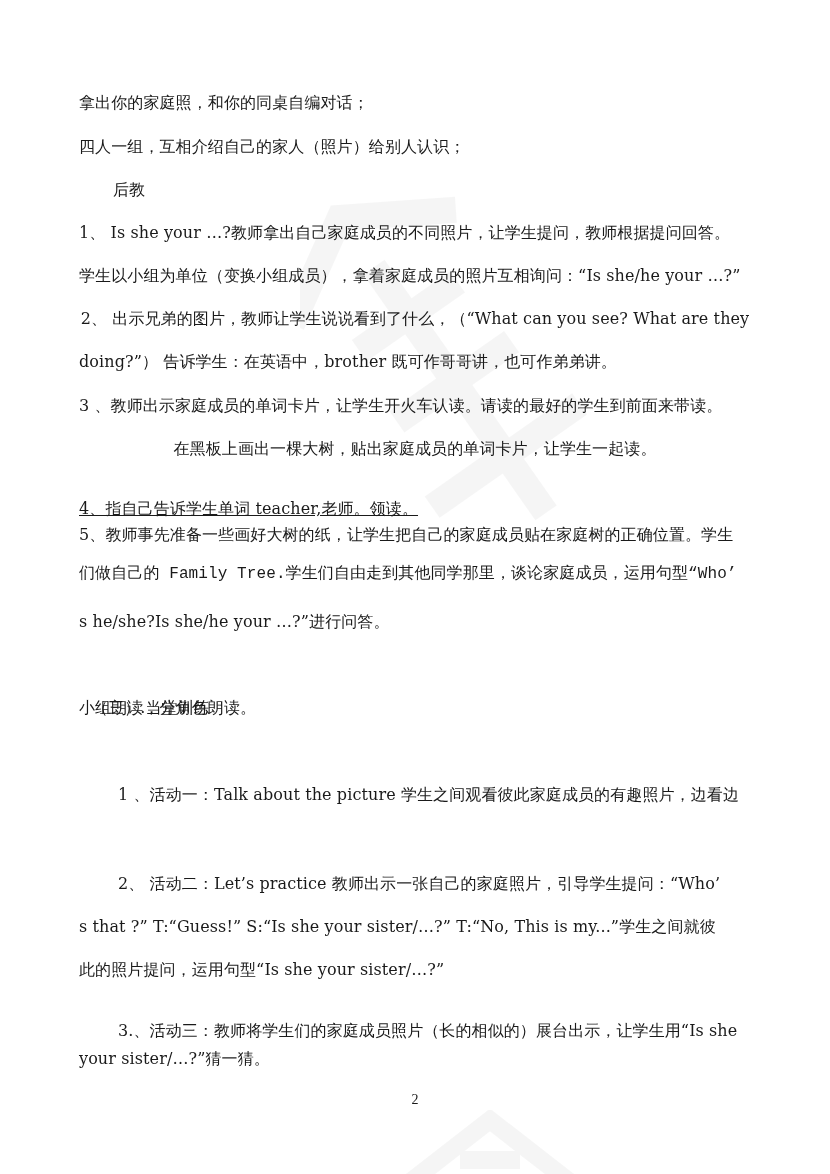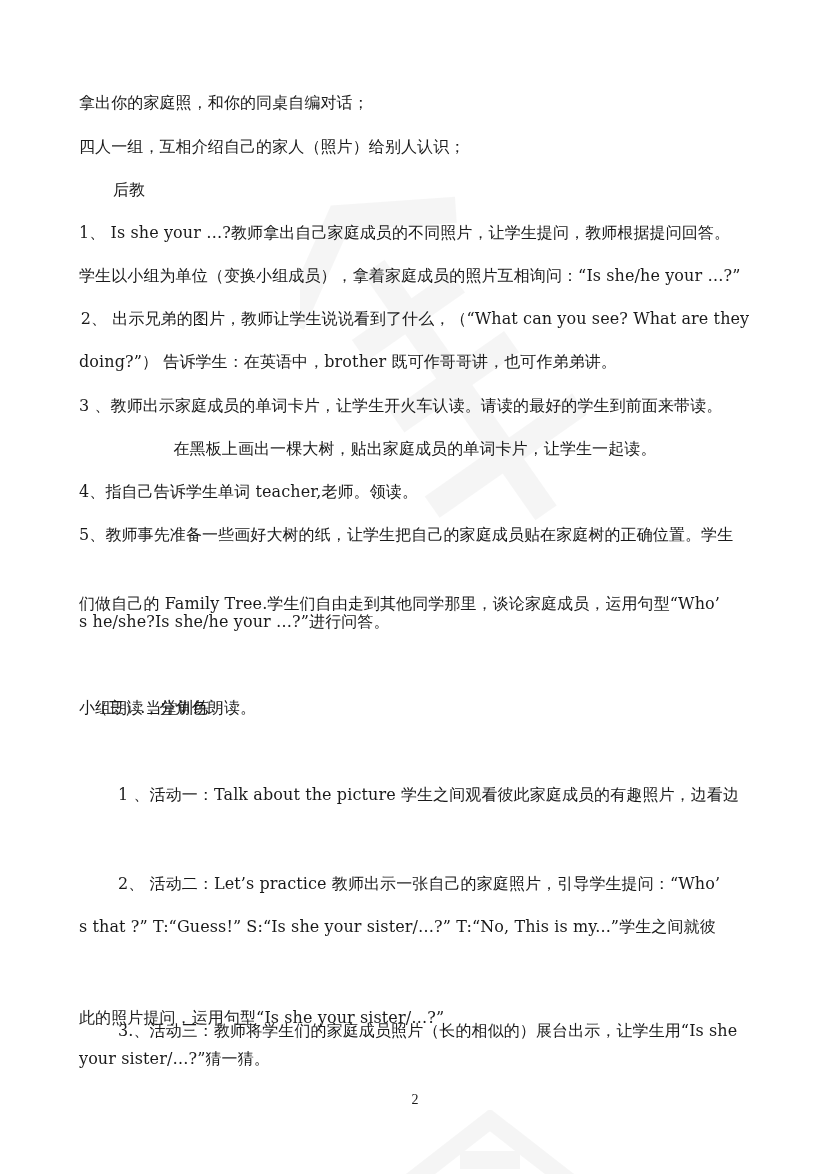--- a/index.html
+++ b/index.html
@@ -70,27 +70,27 @@
 
   <div class="line" style="top:92px;">拿出你的家庭照，和你的同桌自编对话；</div>
   <div class="line" style="top:136px;">四人一组，互相介绍自己的家人（照片）给别人认识；</div>
   <div class="line indent" style="top:179px;">后教</div>
   <div class="line" style="top:222px;">1、  Is she your  …?教师拿出自己家庭成员的不同照片，让学生提问，教师根据提问回答。</div>
   <div class="line" style="top:265px;">学生以小组为单位（变换小组成员），拿着家庭成员的照片互相询问：“Is she/he your  …?”</div>
   <div class="line" style="top:308px;text-align:center;">2、  出示兄弟的图片，教师让学生说说看到了什么，（“What can you see? What are they</div>
   <div class="line" style="top:351px;">doing?”） 告诉学生：在英语中，brother 既可作哥哥讲，也可作弟弟讲。</div>
   <div class="line" style="top:395px;">3 、教师出示家庭成员的单词卡片，让学生开火车认读。请读的最好的学生到前面来带读。</div>
   <div class="line" style="top:438px;text-align:center;">在黑板上画出一棵大树，贴出家庭成员的单词卡片，让学生一起读。</div>
-  <div class="line" style="top:481px;">4、指自己告诉学生单词 teacher,老师。领读。</div>
+  <div class="line" style="top:498px;text-decoration:underline;">4、指自己告诉学生单词 teacher,老师。领读。</div>
   <div class="line" style="top:524px;">5、教师事先准备一些画好大树的纸，让学生把自己的家庭成员贴在家庭树的正确位置。学生</div>
-  <div class="line" style="top:593px;">们做自己的 Family Tree.学生们自由走到其他同学那里，谈论家庭成员，运用句型“Who’</div>
+  <div class="line" style="top:563px;font-family:Liberation Mono, monospace;">们做自己的 Family Tree.学生们自由走到其他同学那里，谈论家庭成员，运用句型“Who’</div>
   <div class="line" style="top:611px;">s he/she?Is she/he your  …?”进行问答。</div>
   <div class="line" style="top:697px;">小组朗读，分角色朗读。</div>
   <div class="line" style="left:74px; top:697px;margin-left:18px;">（三）.当堂训练</div>
   <div class="line indent2" style="top:784px;">1 、活动一：Talk about the picture 学生之间观看彼此家庭成员的有趣照片，边看边</div>
   <div class="line indent2" style="top:873px;">2、  活动二：Let’s practice 教师出示一张自己的家庭照片，引导学生提问：“Who’</div>
   <div class="line" style="top:916px;">s that ?” T:“Guess!” S:“Is she your sister/…?” T:“No, This is my...”学生之间就彼</div>
-  <div class="line" style="top:959px;margin-top:48px;">此的照片提问，运用句型“Is she your sister/…?”</div>
+  <div class="line" style="top:959px;">此的照片提问，运用句型“Is she your sister/…?”</div>
   <div class="line indent2" style="top:1005px;margin-top:15px;">3.、活动三：教师将学生们的家庭成员照片（长的相似的）展台出示，让学生用“Is she</div>
   <div class="line" style="top:1048px;">your sister/…?”猜一猜。</div>
 
   <div class="page-number">2</div>
 </div>
 
 </body></html>

